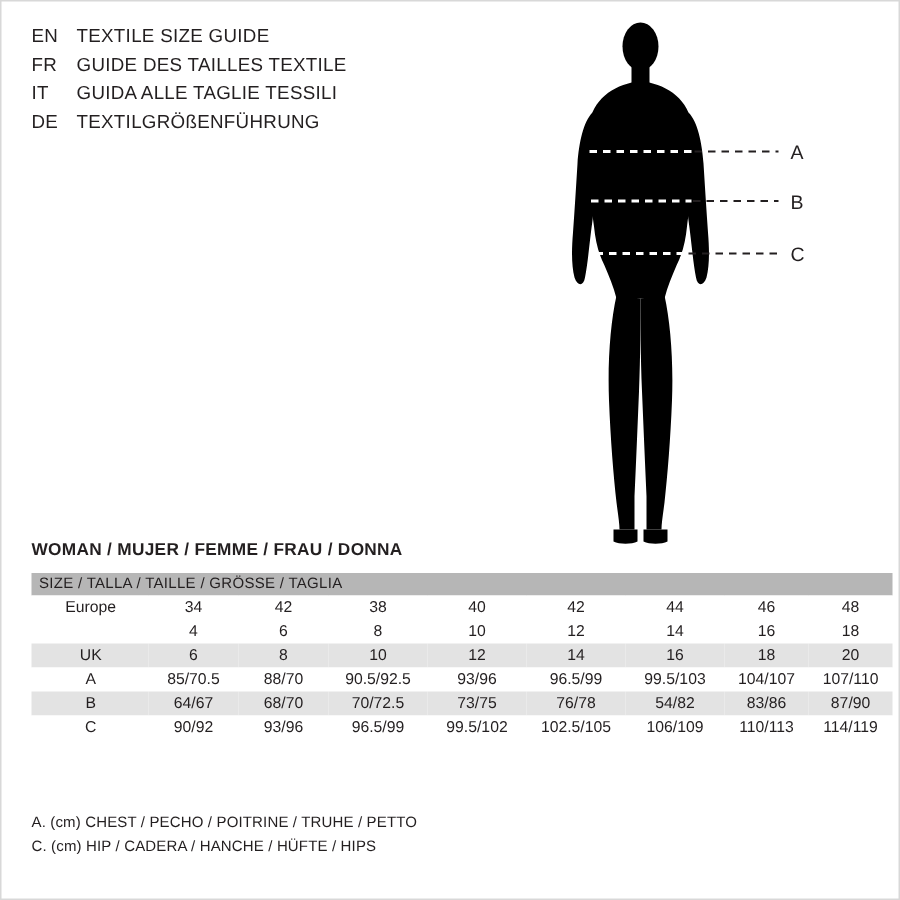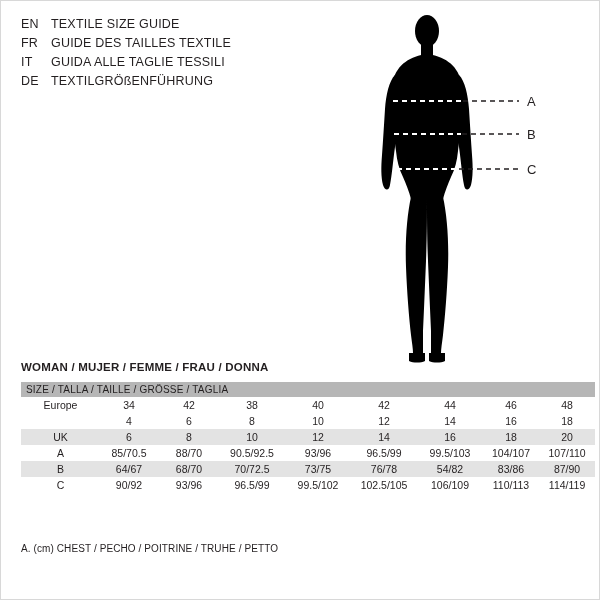--- a/index.html
+++ b/index.html
@@ -317,15 +317,16 @@
           <td>106/109</td>
           <td>110/113</td>
           <td>114/119</td>
         </tr>
       </tbody>
     </table>
   </div>
 
   <div class="notes">
     <div class="note">A. (cm) CHEST / PECHO / POITRINE / TRUHE / PETTO</div>
+    <div class="note">C. (cm) HIP / CADERA / HANCHE / HÜFTE / HIPS</div>
   </div>
 
 </div>
 
 </body></html>

